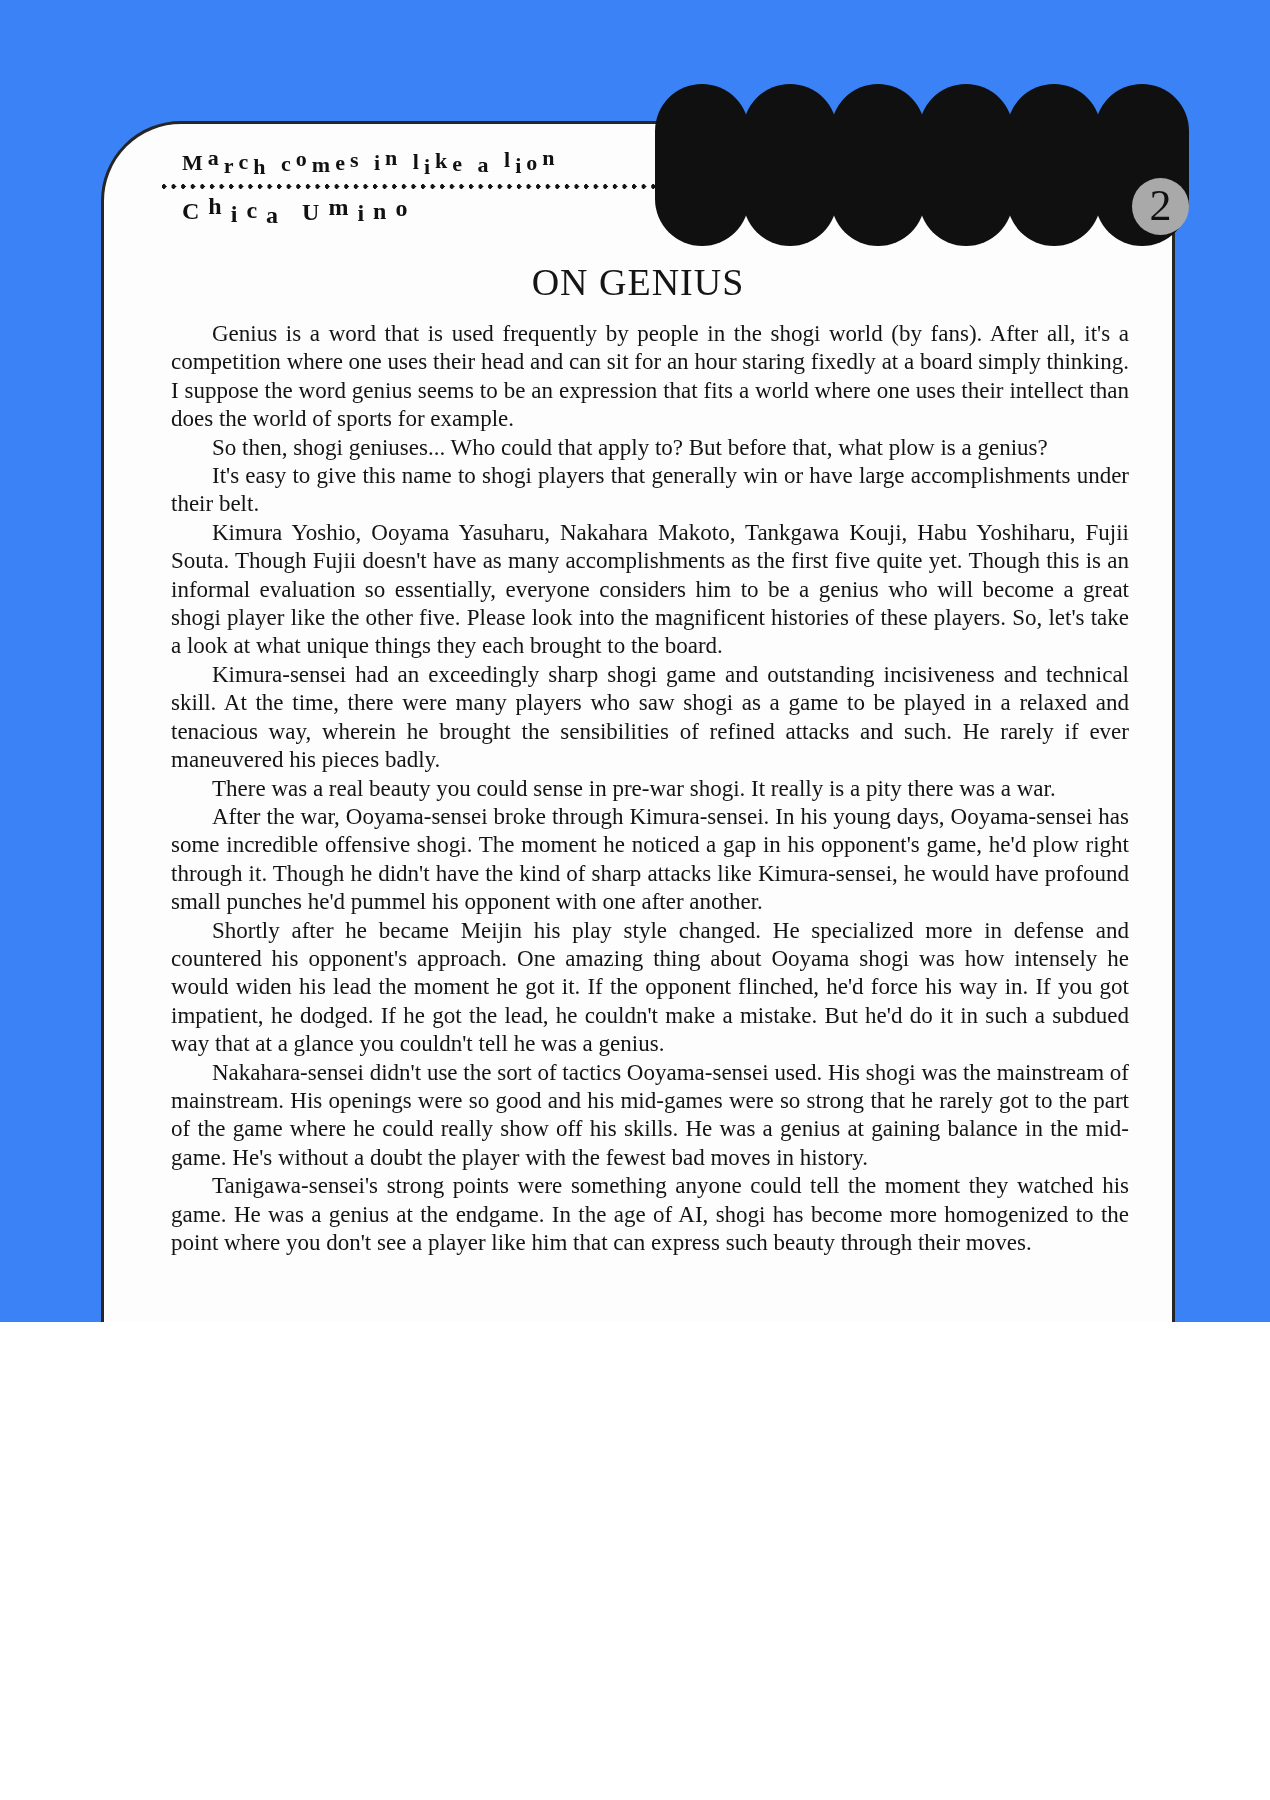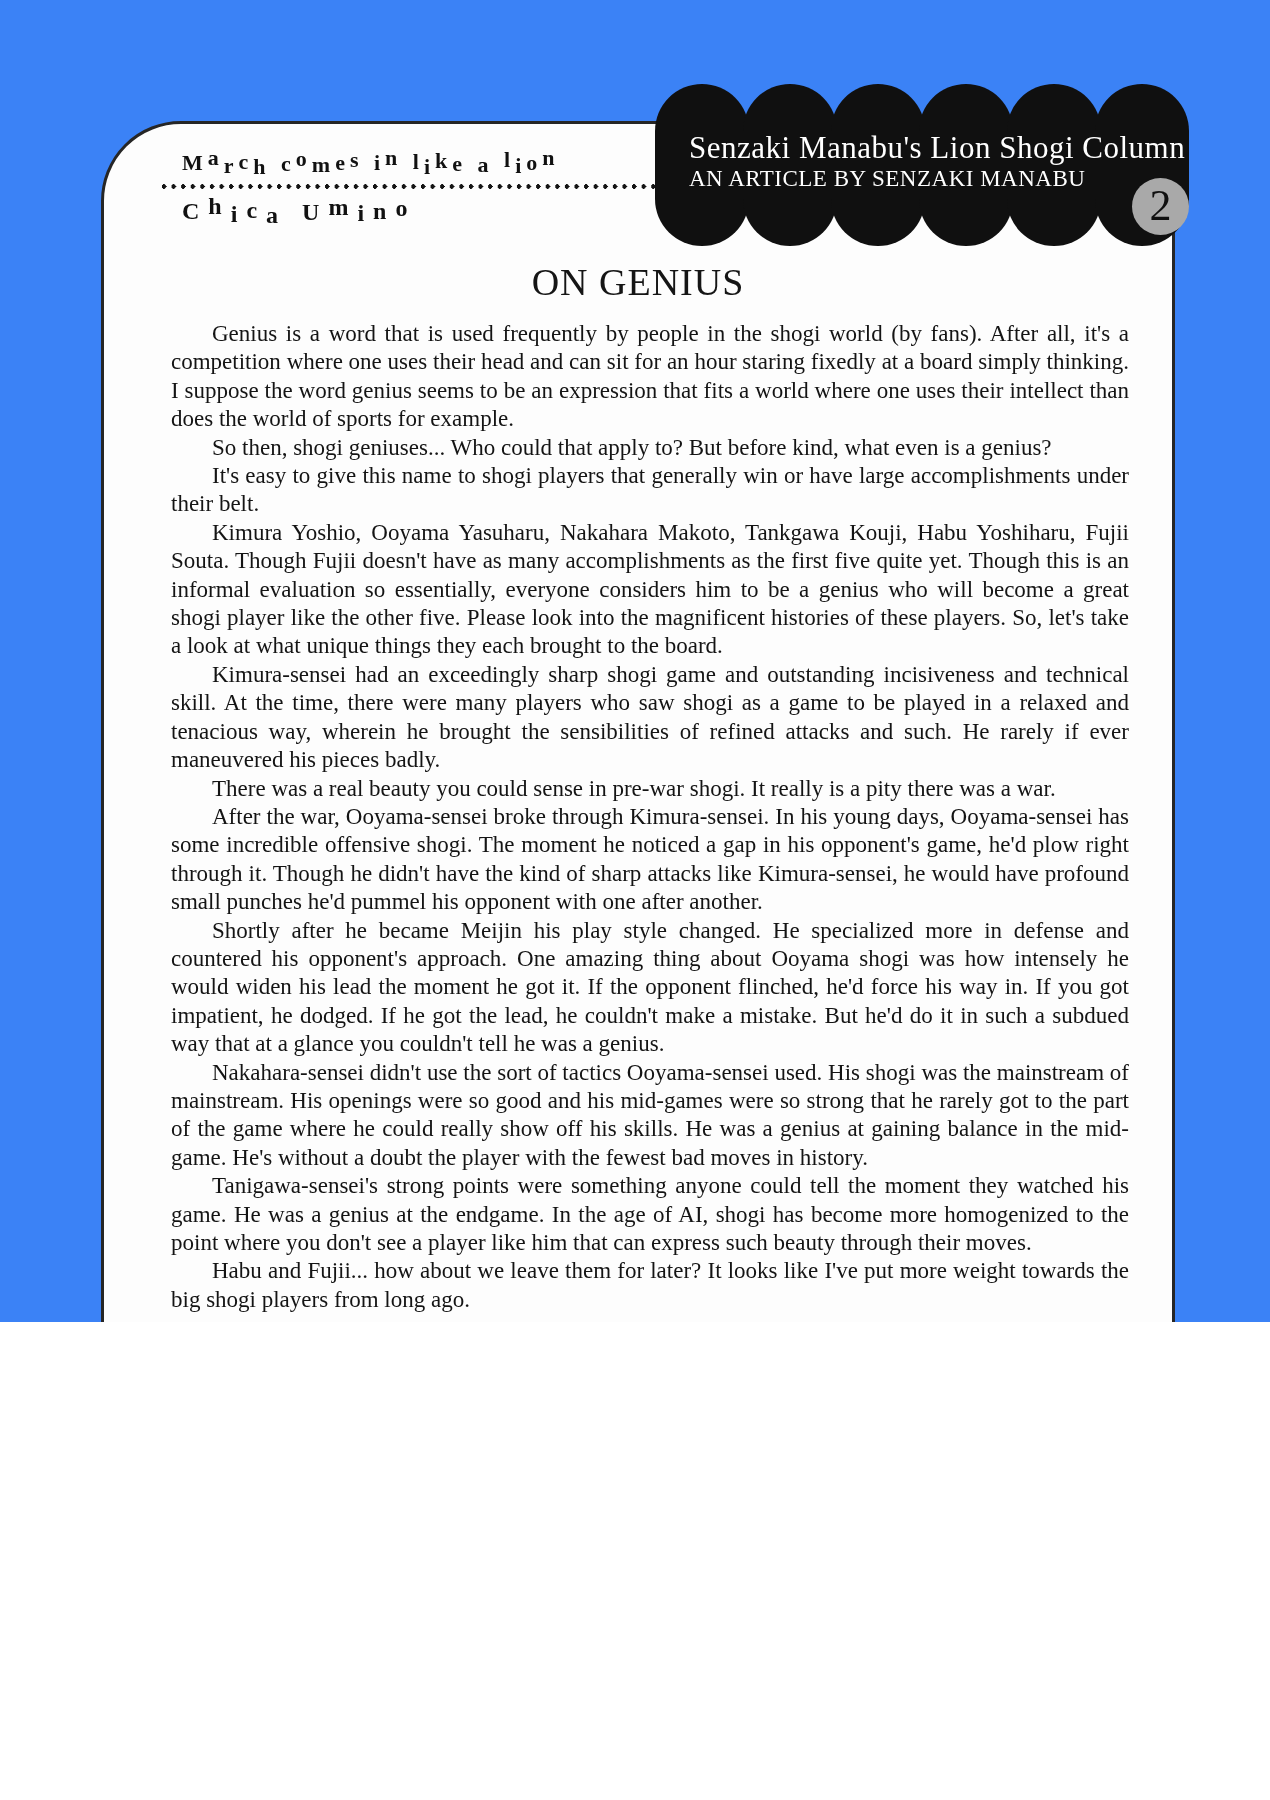--- a/index.html
+++ b/index.html
@@ -72,38 +72,33 @@
       <circle cx="62" cy="129" r="47"></circle>
       <circle cx="150" cy="129" r="47"></circle>
       <circle cx="238" cy="129" r="47"></circle>
       <circle cx="326" cy="129" r="47"></circle>
       <circle cx="414" cy="129" r="47"></circle>
       <circle cx="502" cy="129" r="47"></circle>
       <rect x="15" y="61" width="534" height="68"></rect>
     </g>
   </svg>
 
-  <div class="badge-text">
-    <div class="badge-title">Senzaki Manabu's Lion Shogi Column</div>
-    <div class="badge-subtitle">AN ARTICLE BY SENZAKI MANABU</div>
-  </div>
 
   <div class="issue-circle">
     <span class="issue-number">2</span>
   </div>
 
   <div class="article-heading">ON GENIUS</div>
 
   <div class="article-body">
       <p>Genius is a word that is used frequently by people in the shogi world (by fans). After all, it's a competition where one uses their head and can sit for an hour staring fixedly at a board simply thinking. I suppose the word genius seems to be an expression that fits a world where one uses their intellect than does the world of sports for example.</p>
-      <p>So then, shogi geniuses... Who could that apply to? But before kind, what even is a genius?</p>
+      <p>So then, shogi geniuses... Who could that apply to? But before that, what plow is a genius?</p>
       <p>It's easy to give this name to shogi players that generally win or have large accomplishments under their belt.</p>
       <p>Kimura Yoshio, Ooyama Yasuharu, Nakahara Makoto, Tankgawa Kouji, Habu Yoshiharu, Fujii Souta. Though Fujii doesn't have as many accomplishments as the first five quite yet. Though this is an informal evaluation so essentially, everyone considers him to be a genius who will become a great shogi player like the other five. Please look into the magnificent histories of these players. So, let's take a look at what unique things they each brought to the board.</p>
       <p>Kimura-sensei had an exceedingly sharp shogi game and outstanding incisiveness and technical skill. At the time, there were many players who saw shogi as a game to be played in a relaxed and tenacious way, wherein he brought the sensibilities of refined attacks and such. He rarely if ever maneuvered his pieces badly.</p>
       <p>There was a real beauty you could sense in pre-war shogi. It really is a pity there was a war.</p>
       <p>After the war, Ooyama-sensei broke through Kimura-sensei. In his young days, Ooyama-sensei has some incredible offensive shogi. The moment he noticed a gap in his opponent's game, he'd plow right through it. Though he didn't have the kind of sharp attacks like Kimura-sensei, he would have profound small punches he'd pummel his opponent with one after another.</p>
       <p>Shortly after he became Meijin his play style changed. He specialized more in defense and countered his opponent's approach. One amazing thing about Ooyama shogi was how intensely he would widen his lead the moment he got it. If the opponent flinched, he'd force his way in. If you got impatient, he dodged. If he got the lead, he couldn't make a mistake. But he'd do it in such a subdued way that at a glance you couldn't tell he was a genius.</p>
       <p>Nakahara-sensei didn't use the sort of tactics Ooyama-sensei used. His shogi was the mainstream of mainstream. His openings were so good and his mid-games were so strong that he rarely got to the part of the game where he could really show off his skills. He was a genius at gaining balance in the mid-game. He's without a doubt the player with the fewest bad moves in history.</p>
       <p>Tanigawa-sensei's strong points were something anyone could tell the moment they watched his game. He was a genius at the endgame. In the age of AI, shogi has become more homogenized to the point where you don't see a player like him that can express such beauty through their moves.</p>
-      <p>Habu and Fujii... how about we leave them for later? It looks like I've put more weight towards the big shogi players from long ago.</p>
     </div>
 
 </div>
 
 </body></html>

